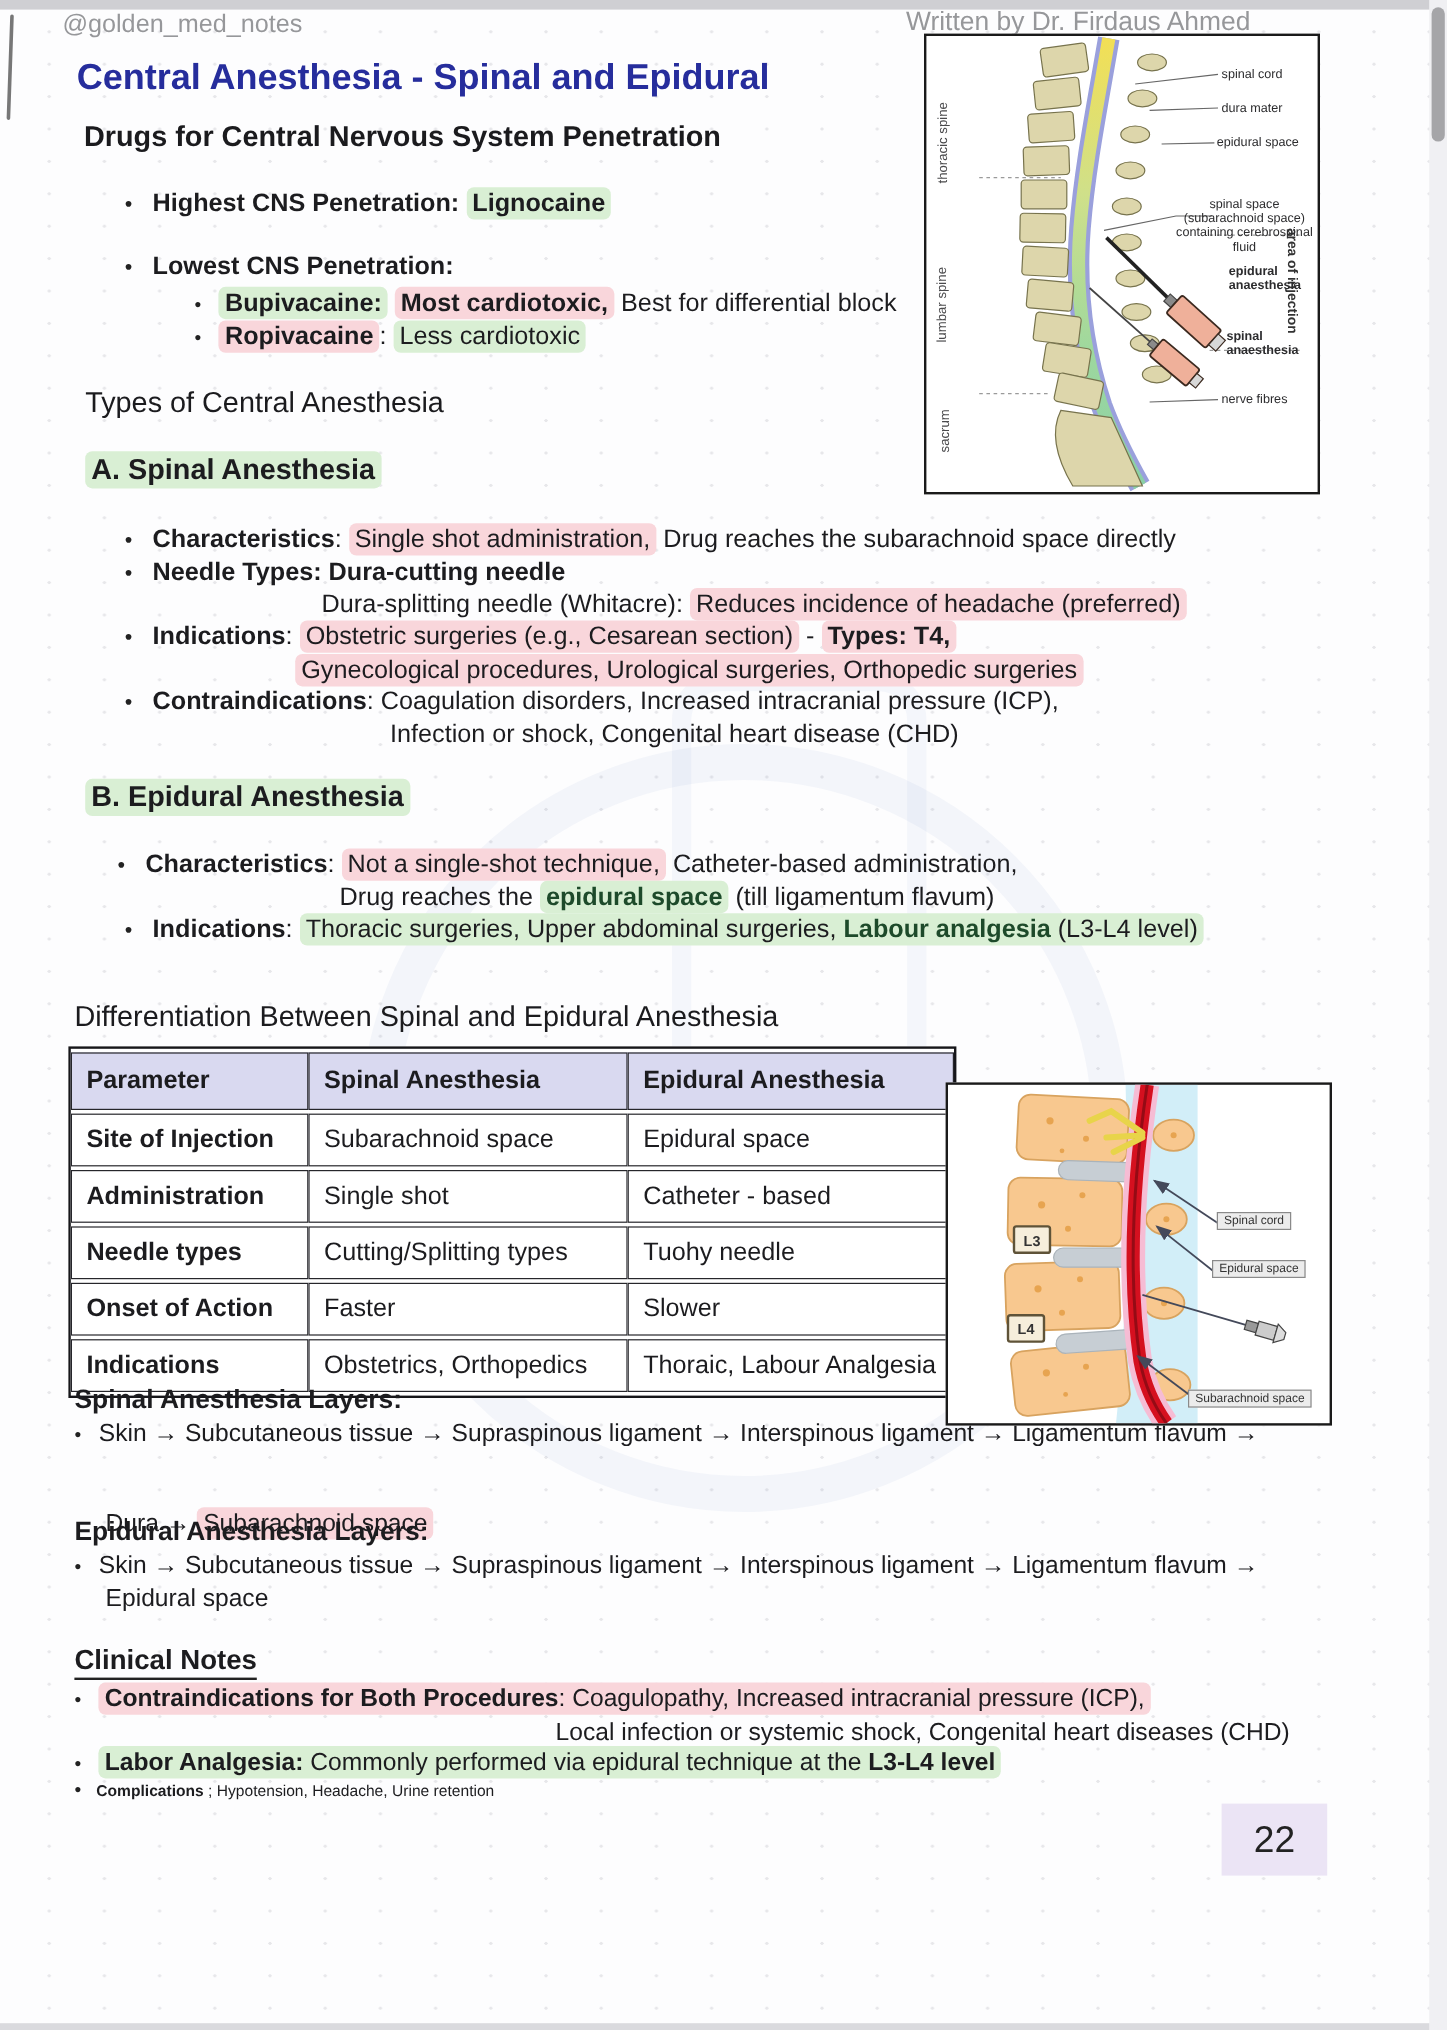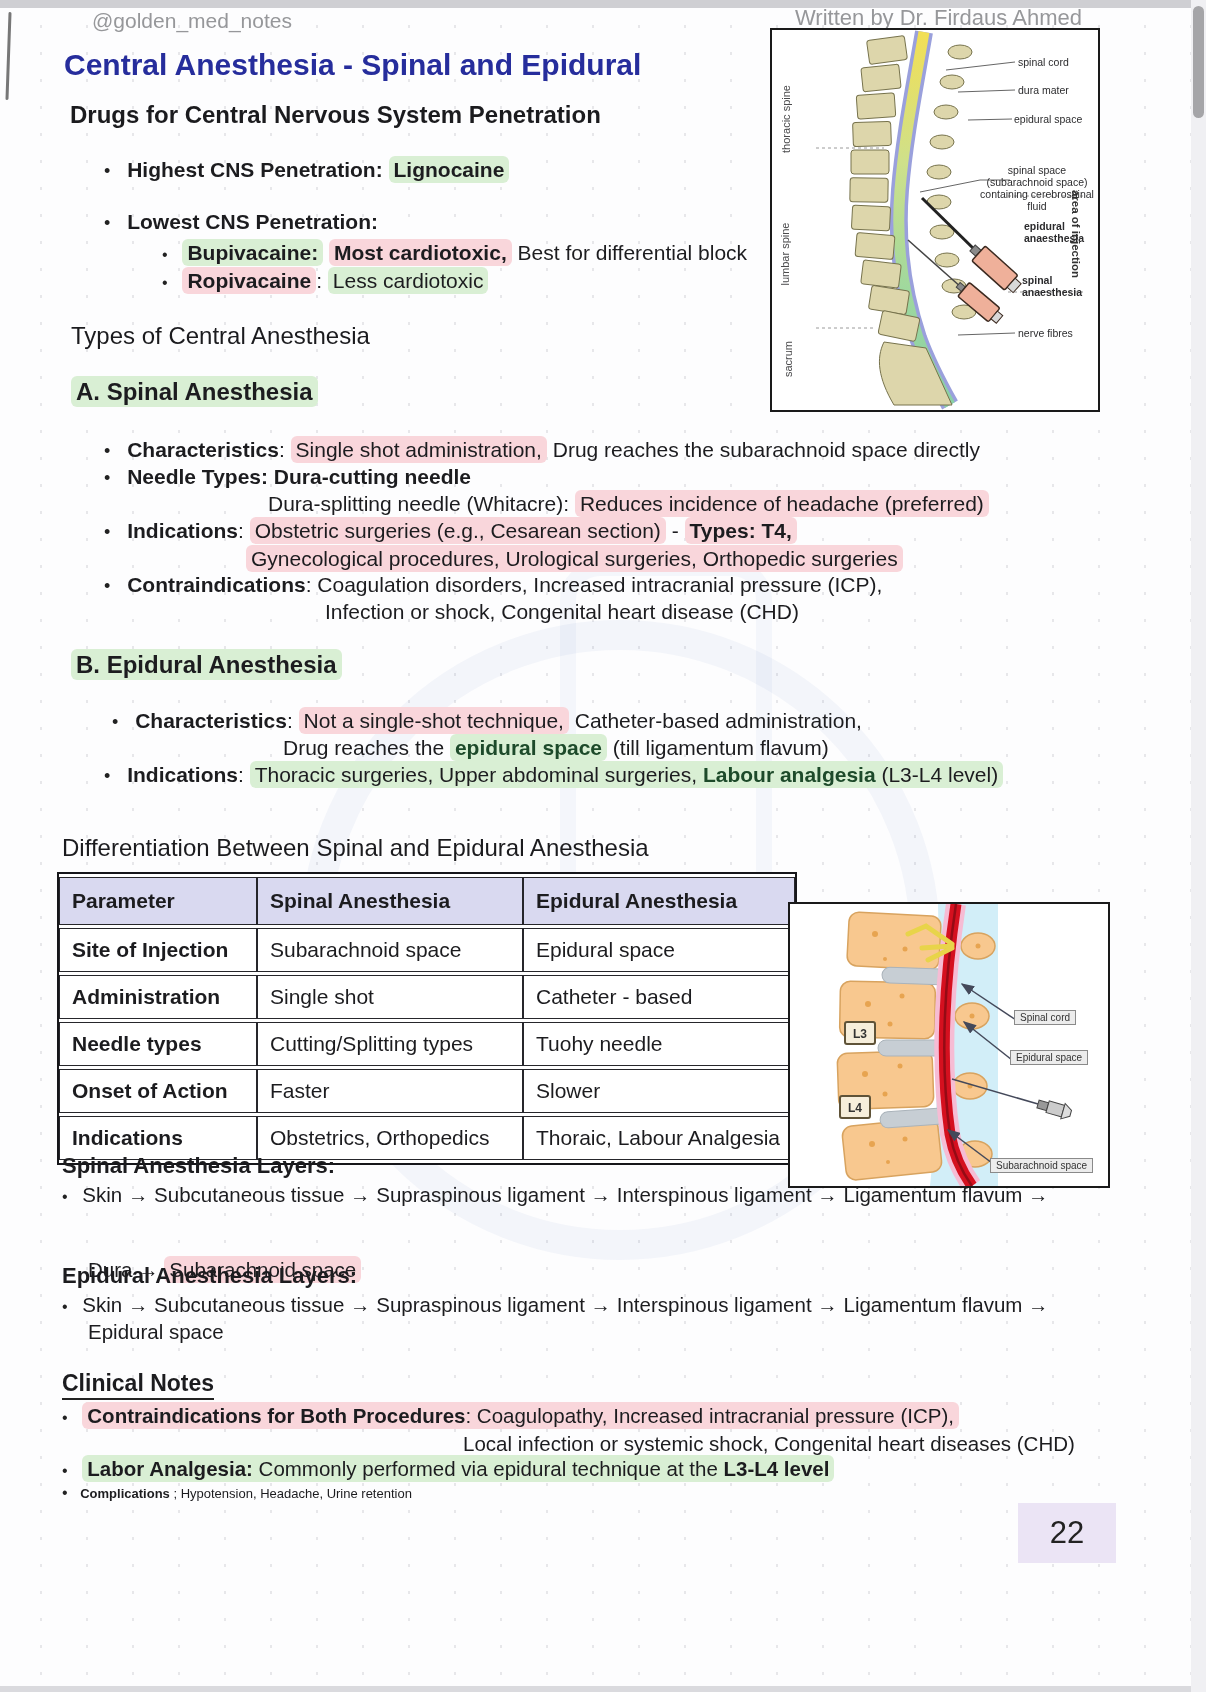--- a/index.html
+++ b/index.html
@@ -10,21 +10,21 @@
   .strip-top{position:absolute;top:0;left:0;width:100%;height:8px;background:#cfcfd3;}
   .strip-bottom{position:absolute;bottom:0;left:0;width:100%;height:6px;background:#dadade;}
   .page-curl{position:absolute;left:7px;top:12px;width:3px;height:88px;background:#4a4a4a;border-radius:2px;transform:rotate(2deg);opacity:.75;}
   .scroll-track{position:absolute;right:0;top:0;width:15px;height:100%;background:#f0f0f3;}
   .scroll-thumb{position:absolute;right:2px;top:6px;width:11px;height:112px;background:#a5a5a8;border-radius:6px;}
   .wm1{position:absolute;left:300px;top:620px;width:580px;height:580px;border:30px solid rgba(110,140,205,0.07);border-radius:50%;}
   .wm2{position:absolute;left:560px;top:560px;width:180px;height:320px;border:16px solid rgba(110,140,205,0.06);border-radius:40px;}
 
   .t{position:absolute;white-space:nowrap;font-size:21px;line-height:1.25;}
   .b{font-weight:bold;}
-  .gray{color:#96979a;margin-left:40px;}
+  .gray{color:#96979a;}
   .hlg{background:#d9efd4;border-radius:6px;padding:2px 5px;}
   .hlp{background:#f9d6db;border-radius:6px;padding:2px 5px;}
   .darkgreen{color:#1d4a2a;}
   .li::before{content:"•";margin-right:11px;font-size:18px;color:#222;}
   .sli::before{content:"•";margin-right:9px;font-size:16px;color:#222;}
   .h1{font-size:30px;font-weight:bold;color:#262d9c;}
   .h2{font-size:24px;font-weight:600;color:#1b1b1e;}
   .h3{font-size:24px;font-weight:bold;}
   .h4{font-size:22px;font-weight:bold;}
   .underline{border-bottom:2.5px solid #222;padding-bottom:2px;}
@@ -37,21 +37,21 @@
   td.param{font-weight:bold;}
   .c1{width:172px;} .c2{width:240px;} .c3{width:246px;}
 
   .dia{position:absolute;background:#fff;border:2.5px solid #1a1a1a;}
   .d1lab{position:absolute;font-size:10.5px;color:#2c2c2e;white-space:nowrap;line-height:1.15;}
   .d1wrap{white-space:normal;}
   .rlab{position:absolute;font-size:11px;color:#4a4a4c;white-space:nowrap;transform:rotate(-90deg);transform-origin:center;}
   .rlabR{position:absolute;font-size:11.5px;font-weight:bold;color:#333;white-space:nowrap;transform:rotate(90deg);transform-origin:center;}
   .dlab{position:absolute;font-size:10px;background:#ececec;border:1px solid #8a8a8a;padding:1px 5px;color:#333;white-space:nowrap;}
 
-  .pagenum{position:absolute;left:1018px;top:1503px;width:98px;height:60px;background:#ebe4f5;
+  .pagenum{position:absolute;left:1018px;top:1503px;width:88px;height:60px;background:#ebe4f5;
            display:flex;align-items:center;justify-content:center;font-size:31px;color:#222;}
 </style>
 </head>
 <body>
 
 <div class="page">
   <div class="strip-top"></div>
   <div class="strip-bottom"></div>
   <div class="page-curl"></div>
   <div class="wm1"></div>
@@ -101,21 +101,21 @@
     <span class="hlp">Gynecological procedures, Urological surgeries, Orthopedic surgeries</span>
   </div>
   <div class="t li" style="left:104px;top:572px;">
     <span class="b">Contraindications</span><span>: Coagulation disorders, Increased intracranial pressure (ICP),</span>
   </div>
   <div class="t" style="left:325px;top:599px;">Infection or shock, Congenital heart disease (CHD)</div>
 
   <div class="t h3" style="left:71px;top:650px;">
     <span class="hlg">B. Epidural Anesthesia</span>
   </div>
-  <div class="t li" style="left:112px;top:708px;">
+  <div class="t li" style="left:98px;top:708px;">
     <span class="b">Characteristics</span><span>: </span><span class="hlp">Not a single-shot technique,</span><span> Catheter-based administration,</span>
   </div>
   <div class="t" style="left:283px;top:735px;">
     <span>Drug reaches the </span><span class="b hlg darkgreen">epidural space</span><span> (till ligamentum flavum)</span>
   </div>
   <div class="t li" style="left:104px;top:762px;">
     <span class="b">Indications</span><span>: </span><span class="hlg"><span>Thoracic surgeries, Upper abdominal surgeries, </span><span class="b darkgreen">Labour analgesia</span><span> (L3-L4 level)</span></span>
   </div>
 
   <div class="t h2" style="left:62px;top:833px;font-weight:500;">Differentiation Between Spinal and Epidural Anesthesia</div>

